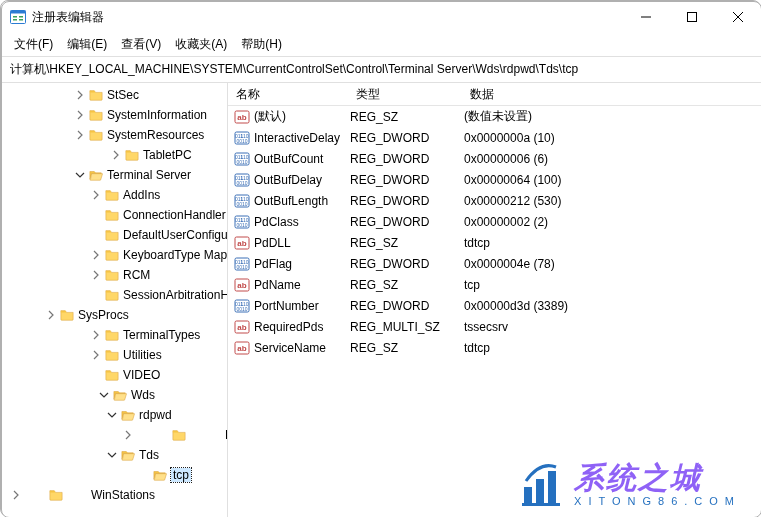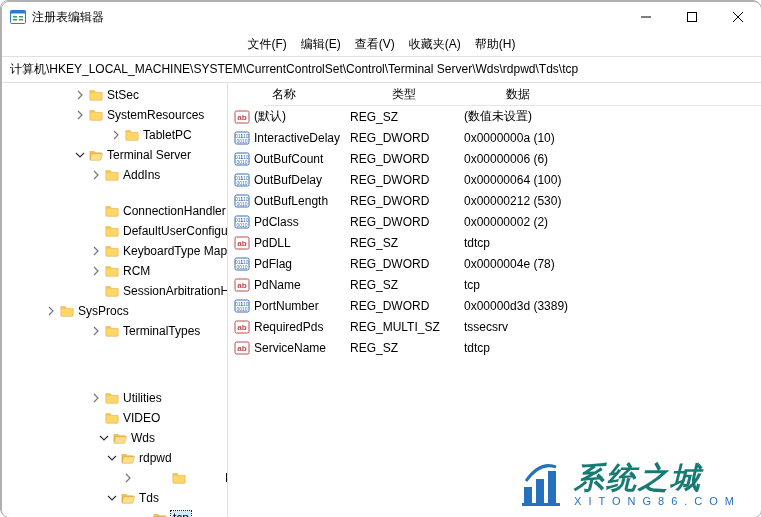--- a/index.html
+++ b/index.html
@@ -27,21 +27,20 @@
   .title-text { font-size: 12px; }
   .win-ctrls { margin-left: auto; display: flex; }
   .win-btn { width: 46px; height: 30px; display: flex; align-items: center; justify-content: center; }
 
   .menubar {
     display: flex;
     gap: 2px;
     padding: 2px 6px;
     height: 20px;
     align-items: center;
-    justify-content: center;
   }
   .menu-item { padding: 2px 6px; }
 
   .pathbar {
     padding: 4px 8px;
     font-size: 12px;
     border-top: 1px solid #e0e0e0;
   }
 
   .main {
@@ -82,21 +81,20 @@
 
   .list {
     flex: 1;
     overflow: hidden;
   }
   .list-header {
     display: flex;
     border-bottom: 1px solid #e5e5e5;
     height: 22px;
     align-items: center;
-    margin-left: 36px;
   }
   .col-name { width: 120px; padding-left: 8px; }
   .col-type { width: 114px; }
   .col-data { flex: 1; }
   .list-body { }
   .list-row {
     display: flex;
     align-items: center;
     height: 21px;
   }
@@ -113,21 +111,21 @@
     right: 20px;
     bottom: 10px;
     display:flex;
     align-items:center;
     gap:8px;
     opacity: 0.96;
   }
   .wm-text-main {
     font-size: 30px;
     font-weight: 800;
-    color: #0f766e;
+    color: #8b5cf6;
     letter-spacing: 2px;
     font-style: italic;
   }
   .wm-text-sub {
     font-size: 11px;
     color: #1d6bbd;
     letter-spacing: 7px;
     margin-top: -4px;
   }
   .wm-logo { width:50px; height:50px; }
@@ -200,20 +198,33 @@
           <span class="toggle">
             <svg width="12" height="12">
               <use href="#ico-chev-right"></use>
             </svg>
           </span>
           <span class="folder-icon">
             <svg width="14" height="14">
               <use href="#ico-folder"></use>
             </svg>
           </span>
+          <span class="tree-label">SystemInformation</span>
+        </div>
+        <div class="tree-row" style="padding-left: 64px;">
+          <span class="toggle">
+            <svg width="12" height="12">
+              <use href="#ico-chev-right"></use>
+            </svg>
+          </span>
+          <span class="folder-icon">
+            <svg width="14" height="14">
+              <use href="#ico-folder"></use>
+            </svg>
+          </span>
           <span class="tree-label">SystemResources</span>
         </div>
         <div class="tree-row" style="padding-left: 100px;">
           <span class="toggle">
             <svg width="12" height="12">
               <use href="#ico-chev-right"></use>
             </svg>
           </span>
           <span class="folder-icon">
             <svg width="14" height="14">
@@ -241,21 +252,21 @@
               <use href="#ico-chev-right"></use>
             </svg>
           </span>
           <span class="folder-icon">
             <svg width="14" height="14">
               <use href="#ico-folder"></use>
             </svg>
           </span>
           <span class="tree-label">AddIns</span>
         </div>
-        <div class="tree-row" style="padding-left: 80px; margin-top: 16px;">
+        <div class="tree-row" style="padding-left: 80px;">
           <span class="toggle"></span>
           <span class="folder-icon">
             <svg width="14" height="14">
               <use href="#ico-folder"></use>
             </svg>
           </span>
           <span class="tree-label">ConnectionHandler</span>
         </div>
         <div class="tree-row" style="padding-left: 80px;">
           <span class="toggle"></span>
@@ -320,21 +331,21 @@
               <use href="#ico-chev-right"></use>
             </svg>
           </span>
           <span class="folder-icon">
             <svg width="14" height="14">
               <use href="#ico-folder"></use>
             </svg>
           </span>
           <span class="tree-label">TerminalTypes</span>
         </div>
-        <div class="tree-row" style="padding-left: 80px; margin-top: 47px;">
+        <div class="tree-row" style="padding-left: 80px;">
           <span class="toggle">
             <svg width="12" height="12">
               <use href="#ico-chev-right"></use>
             </svg>
           </span>
           <span class="folder-icon">
             <svg width="14" height="14">
               <use href="#ico-folder"></use>
             </svg>
           </span>

